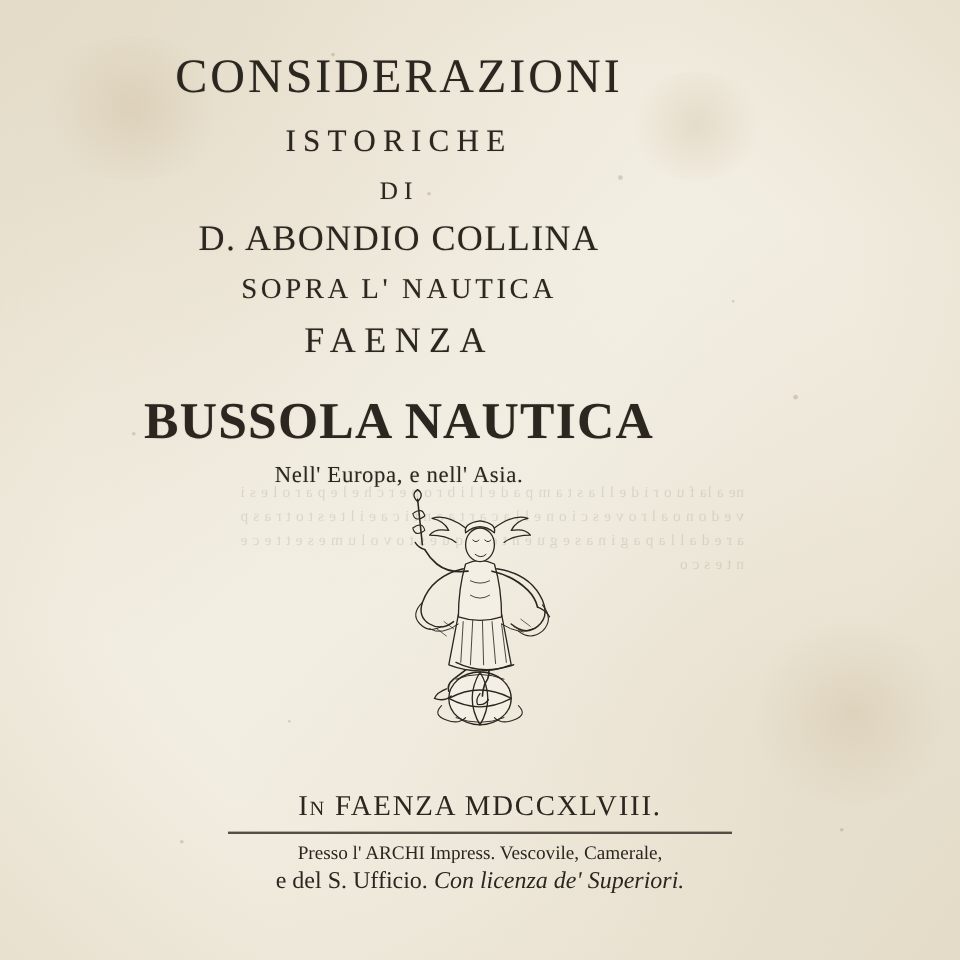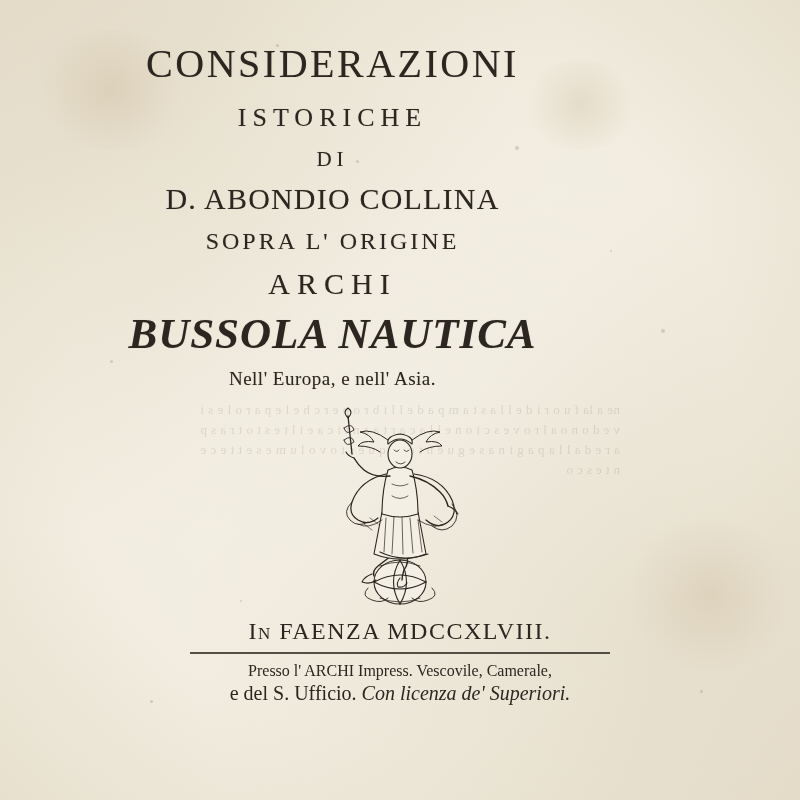--- a/index.html
+++ b/index.html
@@ -96,22 +96,21 @@
   }
   .l-della {
     font-size: 30px;
     letter-spacing: 7px;
     margin-top: 12px;
   }
   .l-bussola {
     font-size: 43px;
     font-weight: bold;
     letter-spacing: 1px;
-    margin-top: 8px;
-    font-style: italic;
+    margin-top: 26px;
   }
   .l-nell {
     font-size: 19px;
     letter-spacing: 0.5px;
     margin-top: 10px;
     font-style: normal;
   }
   #vignette {
     position: absolute;
     left: 300px;
@@ -151,20 +150,21 @@
     display: block;
     margin-top: 2px;
     white-space: nowrap;
   }
   .ital {
     font-style: italic;
     margin-top: 41px;
   }
   .sc {
     font-variant: small-caps;
+    margin-top: 41px;
   }
 </style>
 </head>
 <body>
 
 <div id="page">
 
   <div class="stain" style="left:30px;  top:30px;  width:160px; height:120px;"></div>
   <div class="stain" style="left:620px; top:520px; width:180px; height:150px;"></div>
   <div class="stain" style="left:520px; top:60px;  width:120px; height:90px;"></div>
@@ -178,22 +178,22 @@
   <div class="speck" style="left:610px; top:250px; width:2px; height:2px;"></div>
   <div class="speck" style="left:240px; top:600px; width:2px; height:2px;"></div>
 
   <div id="showthrough">ne a la f u o r i d e l l a s t a m p a d e l l i b r o p e r c h e l e p a r o l e s i v e d o n o a l r o v e s c i o n e l l a c a r t a a n t i c a e i l t e s t o t r a s p a r e d a l l a p a g i n a s e g u e n t e d i q u e s t o v o l u m e s e t t e c e n t e s c o</div>
 
   <div id="title-block">
     <span class="line l-main">CONSIDERAZIONI</span>
     <span class="line l-sub1">ISTORICHE</span>
     <span class="line l-di">DI</span>
     <span class="line l-author">D. ABONDIO COLLINA</span>
-    <span class="line l-sopra">SOPRA L' ORIGINE</span>
-    <span class="line l-della">ARCHI</span>
+    <span class="line l-sopra">SOPRA L' NAUTICA</span>
+    <span class="line l-della">FAENZA</span>
     <span class="line l-bussola">BUSSOLA NAUTICA</span>
     <span class="line l-nell">Nell' Europa, e nell' Asia.</span>
   </div>
 
   <svg id="vignette" viewBox="0 0 200 225" xmlns="http://www.w3.org/2000/svg">
     <g stroke="#2b2720" fill="none" stroke-width="1.1" stroke-linecap="round" stroke-linejoin="round">
 
       <ellipse cx="100" cy="190" rx="26" ry="22" fill="#f3efe4"></ellipse>
       <path d="M74 190 q26 -14 52 0"></path>
       <path d="M74 190 q26 14 52 0"></path>

